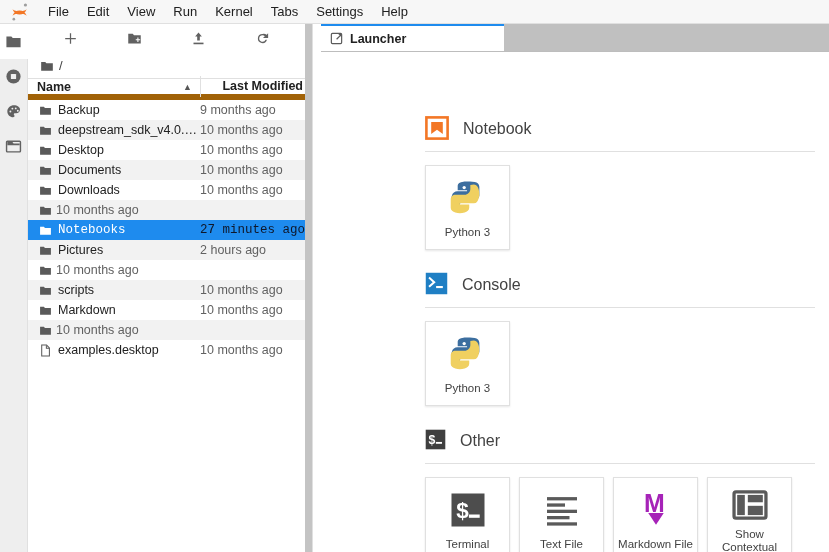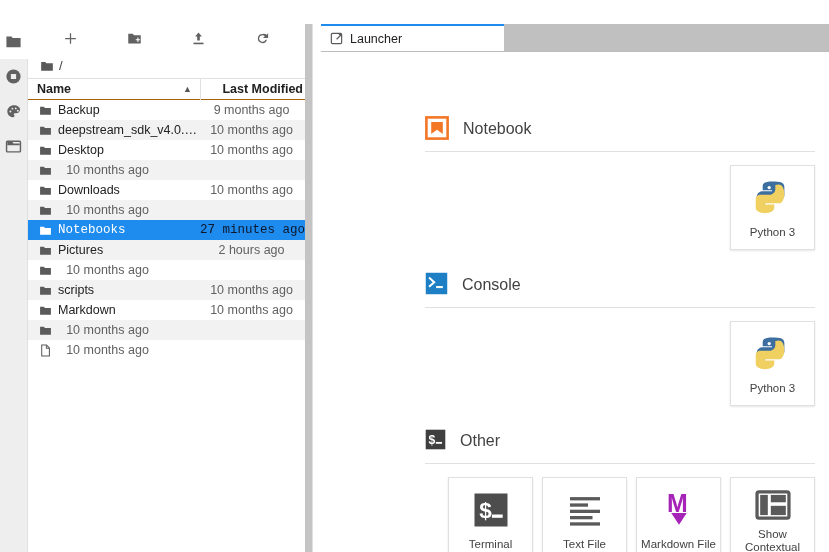--- a/index.html
+++ b/index.html
@@ -53,91 +53,109 @@
   .fb-tool {
     width: 64px; height: 27px; display: flex; align-items: center; justify-content: center;
     cursor: pointer;
   }
   #fb-breadcrumb {
     height: 25px; display: flex; align-items: center; padding-left: 12px; gap: 5px;
     font-size: 13px; color: #424242; background: #fff;
   }
   #fb-header {
     height: 22px; display: flex; align-items: center;
-    border-top: 1px solid #e0e0e0; border-bottom: 1px solid #a16207;
+    border-top: 1px solid #e0e0e0; border-bottom: 6px solid #a16207;
     background: #ffffff; font-size: 12.5px; font-weight: bold; color: #212121;
   }
   #fb-col-name { flex: 1; padding-left: 9px; display: flex; align-items: center; cursor: pointer; }
   #fb-sort-arrow { margin-left: auto; margin-right: 8px; color: #555; font-size: 9px; }
   #fb-col-modified {
     width: 112px; text-align: right; padding-right: 9px;
     border-left: 1px solid #e0e0e0; cursor: pointer; line-height: 21px; height: 21px;
   }
   #fb-list { flex: 1; overflow: hidden; background: #fff; }
   .fb-row {
     height: 20px; display: flex; align-items: center;
     font-size: 12.5px; color: #212121; cursor: pointer; white-space: nowrap;
   }
   .fb-row.alt { background: #f2f2f2; }
   .fb-row.selected { background: #1e8bee; color: #ffffff; font-family: Liberation Mono, monospace; }
   .fb-icon { width: 22px; display: flex; align-items: center; justify-content: center;
              margin-left: 6px; flex: 0 0 22px; }
   .fb-name { flex: 1; overflow: hidden; text-overflow: ellipsis; padding-left: 2px; }
-  .fb-mod { width: 112px; text-align: center; padding-right: 9px; color: #616161; }
+  .fb-mod { width: 112px; text-align: left; padding-right: 9px; color: #616161; }
   .fb-row.selected .fb-mod { color: #0f172a; }
   #fb-scroll {
     position: absolute; right: 0; top: 0; width: 7px; height: 528px;
     background: #c4c4c4;
   }
 
   
   #main {
     position: absolute; left: 321px; top: 24px; width: 508px; height: 528px;
     background: #ffffff;
   }
   #tabbar {
     height: 28px; background: #c0c0c0; display: flex; align-items: stretch;
     border-bottom: 1px solid #bdbdbd;
   }
   .tab {
     width: 183px; background: #ffffff; display: flex; align-items: center;
     padding-left: 9px; gap: 7px; font-size: 12.5px; color: #212121;
-    border-top: 2px solid #1e8bee; cursor: pointer; position: relative;
+    border-top: 2px solid #1e8bee; cursor: pointer; position: relative; font-weight: bold;
   }
   #launcher {
     position: relative; height: 500px; background: #ffffff; overflow: hidden;
   }
   .section {
     position: absolute; left: 104px;
   }
   .section-head {
     display: flex; align-items: center; gap: 14px; height: 30px; text-align: center;
   }
   .section-title { font-size: 16px; color: #424242; }
   .section-rule {
     width: 390px; height: 1px; background: #e0e0e0; margin-top: 7px;
   }
-  .card-row { display: flex; gap: 9px; margin-top: 13px; justify-content: flex-end; }
+  .card-row { display: flex; gap: 9px; margin-top: 13px; }
   .card {
     width: 85px; height: 85px; background: #ffffff;
     border: 1px solid #e0e0e0; box-shadow: 0 1px 2px rgba(0,0,0,0.10);
     display: flex; flex-direction: column; align-items: center; justify-content: flex-start;
     cursor: pointer; padding-top: 12px;
   }
   .card-icon { height: 40px; display: flex; align-items: center; justify-content: center; }
   .card-label {
     font-size: 11.5px; color: #424242; text-align: center; line-height: 13px;
     margin-top: 8px; padding: 0 3px;
   }
 </style>
 </head>
 <body>
 
 <div id="app">
 
+  <div id="menubar">
+    <div id="jupyter-logo">
+      <svg width="20" height="20" viewBox="0 0 24 24">
+        <circle cx="18.5" cy="3.6" r="1.9" fill="#9e9e9e"></circle>
+        <circle cx="4.6" cy="20.6" r="1.6" fill="#9e9e9e"></circle>
+        <path d="M3 8.6c3.6 3.3 13.4 3.3 17 0-1.4 4.1-5 6.3-8.5 6.3S4.4 12.7 3 8.6z" fill="#f37726"></path>
+        <path d="M20 16.4c-3.6-3.3-13.4-3.3-17 0 1.4-4.1 5-6.3 8.5-6.3s7.1 2.2 8.5 6.3z" fill="#f37726"></path>
+      </svg>
+    </div>
+    <div class="menu-item">File</div>
+    <div class="menu-item">Edit</div>
+    <div class="menu-item">View</div>
+    <div class="menu-item">Run</div>
+    <div class="menu-item">Kernel</div>
+    <div class="menu-item">Tabs</div>
+    <div class="menu-item">Settings</div>
+    <div class="menu-item">Help</div>
+  </div>
 
   <div id="rail">
 
     <div class="rail-btn active">
       <svg width="17" height="17" viewBox="0 0 24 24">
         <path d="M2 5h7l2 2.2h11V20H2z" fill="#616161"></path>
       </svg>
     </div>
 
     <div class="rail-btn">
@@ -235,20 +253,21 @@
           </span>
           <span class="fb-name">Desktop</span>
           <span class="fb-mod">10 months ago</span>
         </div>
         <div class="fb-row alt">
           <span class="fb-icon">
             <svg width="13" height="13" viewBox="0 0 24 24">
               <path d="M2 5h7l2 2.2h11V20H2z" fill="#5a5a5a"></path>
             </svg>
           </span>
+          <span class="fb-name">Documents</span>
           <span class="fb-mod">10 months ago</span>
         </div>
         <div class="fb-row">
           <span class="fb-icon">
             <svg width="13" height="13" viewBox="0 0 24 24">
               <path d="M2 5h7l2 2.2h11V20H2z" fill="#5a5a5a"></path>
             </svg>
           </span>
           <span class="fb-name">Downloads</span>
           <span class="fb-mod">10 months ago</span>
@@ -313,20 +332,21 @@
           </span>
           <span class="fb-mod">10 months ago</span>
         </div>
         <div class="fb-row">
           <span class="fb-icon">
             <svg width="13" height="13" viewBox="0 0 24 24">
               <path d="M5 2h9l5.2 5.2V22H5z" fill="none" stroke="#5a5a5a" stroke-width="1.9"></path>
               <path d="M13.6 2.6v5.4h5.4" fill="none" stroke="#5a5a5a" stroke-width="1.9"></path>
             </svg>
           </span>
+          <span class="fb-name">examples.desktop</span>
           <span class="fb-mod">10 months ago</span>
         </div>
       </div>
     <div id="fb-scroll"></div>
   </div>
 
   <div id="main">
 
     <div id="tabbar">
       <div class="tab">

